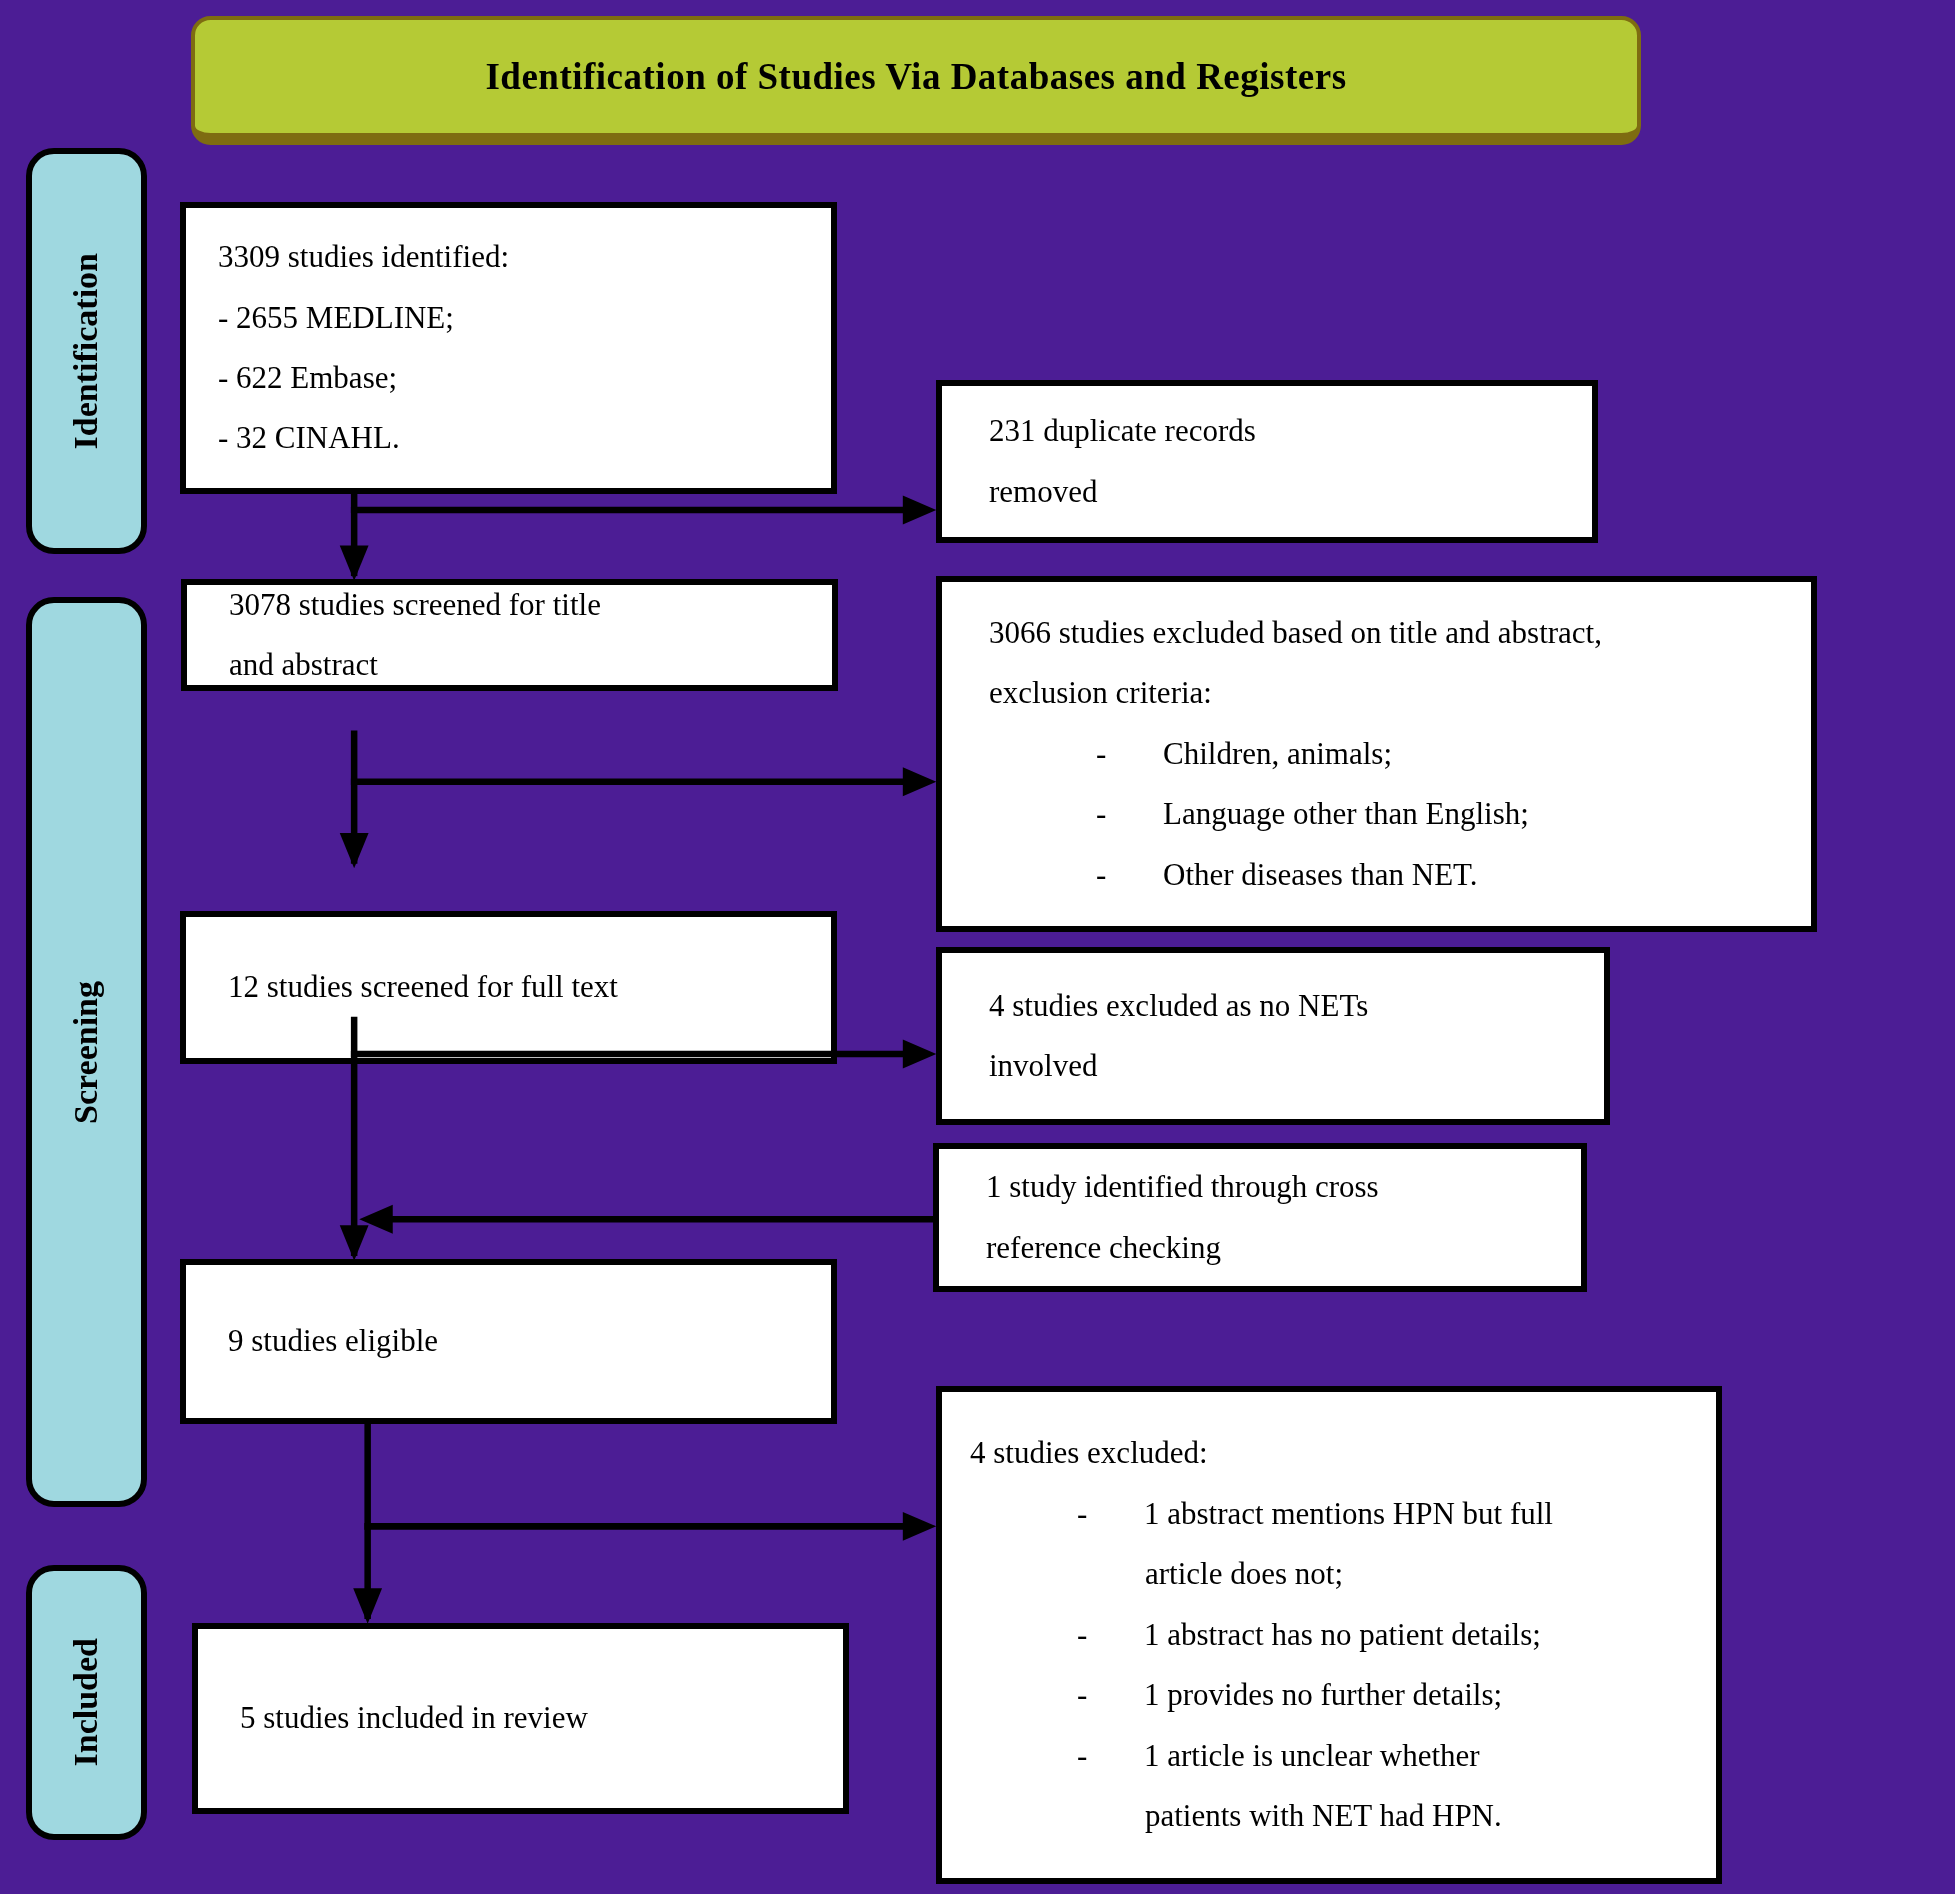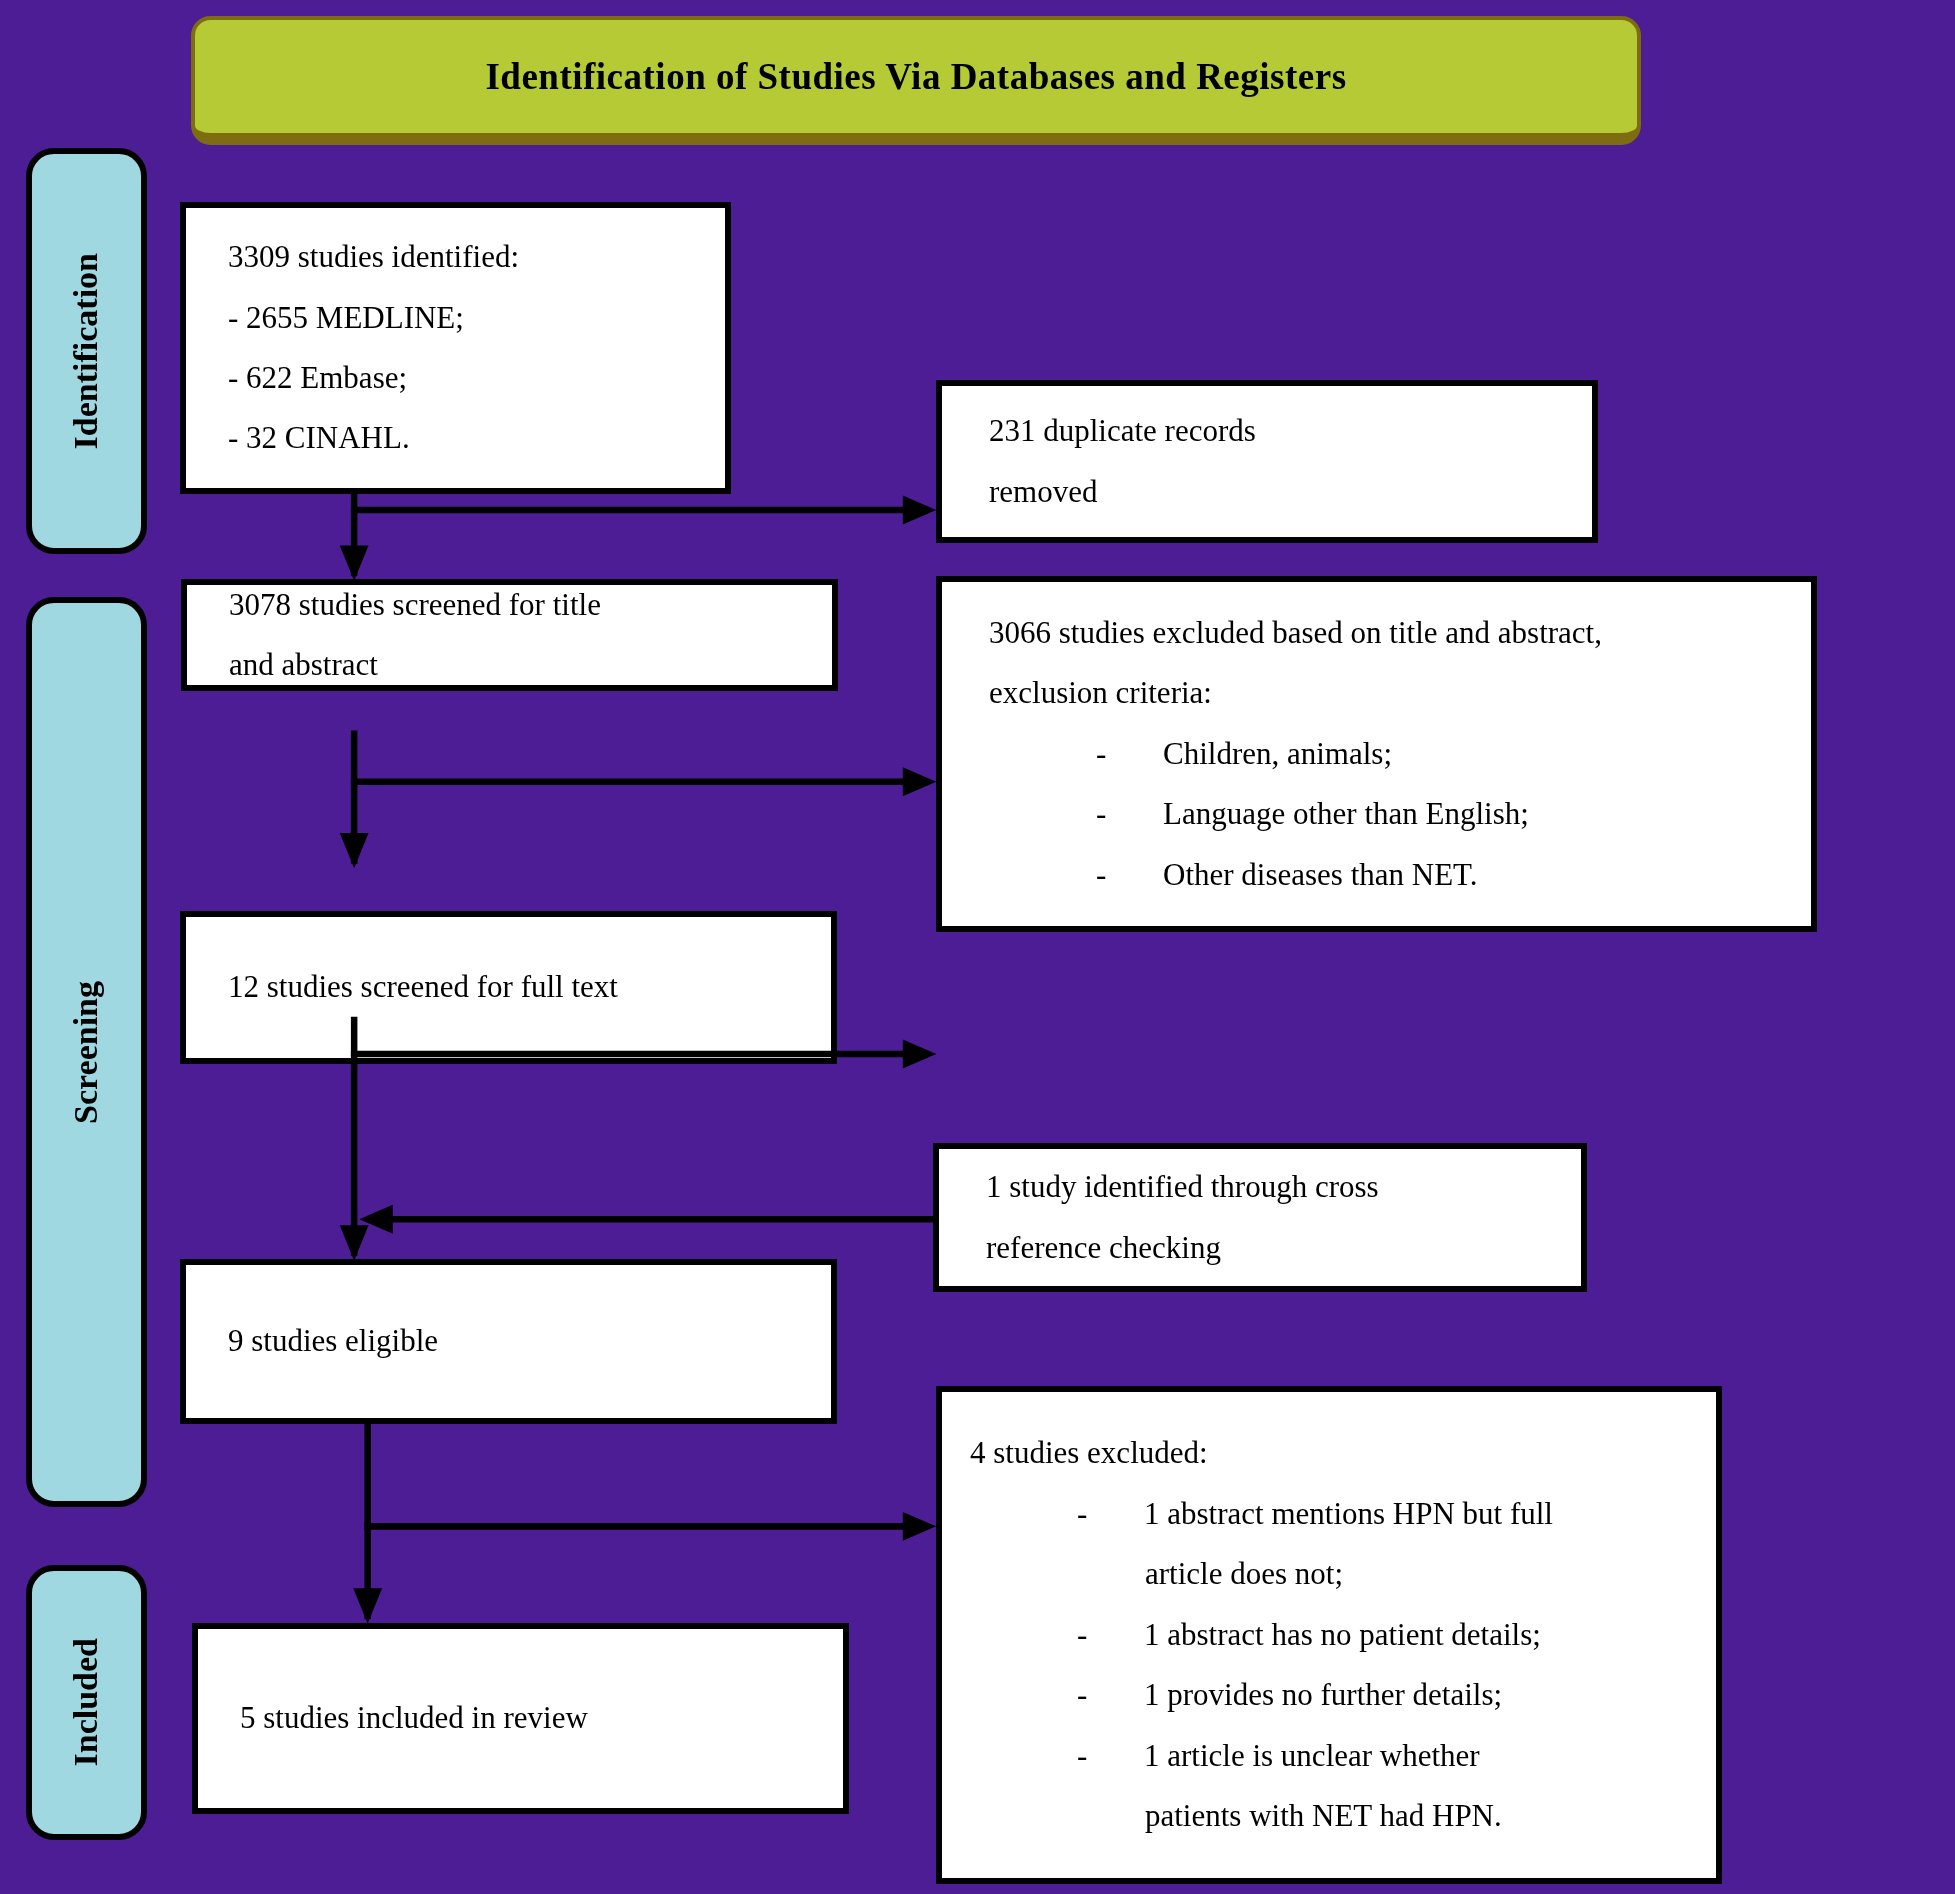--- a/index.html
+++ b/index.html
@@ -91,21 +91,21 @@
   <div class="side-label" style="left:25.6px; top:148px; width:121px; height:406px;">
     <div class="vtext">Identification</div>
   </div>
   <div class="side-label" style="left:25.6px; top:597px; width:121px; height:910px;">
     <div class="vtext">Screening</div>
   </div>
   <div class="side-label" style="left:25.6px; top:1565px; width:121px; height:275px;">
     <div class="vtext">Included</div>
   </div>
 
-  <div class="wbox" style="left:180px; top:202px; width:551px; height:292px; padding-left:42px;">
+  <div class="wbox" style="left:180px; top:202px; width:657px; height:292px; padding-left:32px;">
     <div class="line">3309 studies identified:</div>
     <div class="line">- 2655 MEDLINE;</div>
     <div class="line">- 622 Embase;</div>
     <div class="line">- 32 CINAHL.</div>
   </div>
 
   <div class="wbox" style="left:181px; top:579px; width:657px; height:112px; padding-left:42px;">
     <div class="line">3078 studies screened for title</div>
     <div class="line">and abstract</div>
   </div>
@@ -137,20 +137,24 @@
     <div class="bullet">
       <span class="dash">-</span>
       <span>Language other than English;</span>
     </div>
     <div class="bullet">
       <span class="dash">-</span>
       <span>Other diseases than NET.</span>
     </div>
   </div>
 
+  <div class="wbox" style="left:936px; top:947px; width:674px; height:178px;">
+    <div class="line">4 studies excluded as no NETs</div>
+    <div class="line">involved</div>
+  </div>
 
   <div class="wbox" style="left:933px; top:1143px; width:654px; height:149px;">
     <div class="line">1 study identified through cross</div>
     <div class="line">reference checking</div>
   </div>
 
   <div class="wbox" style="left:936px; top:1386px; width:786px; height:498px; padding-left:28px;">
     <div class="line">4 studies excluded:</div>
     <div class="bullet">
       <span class="dash">-</span>

